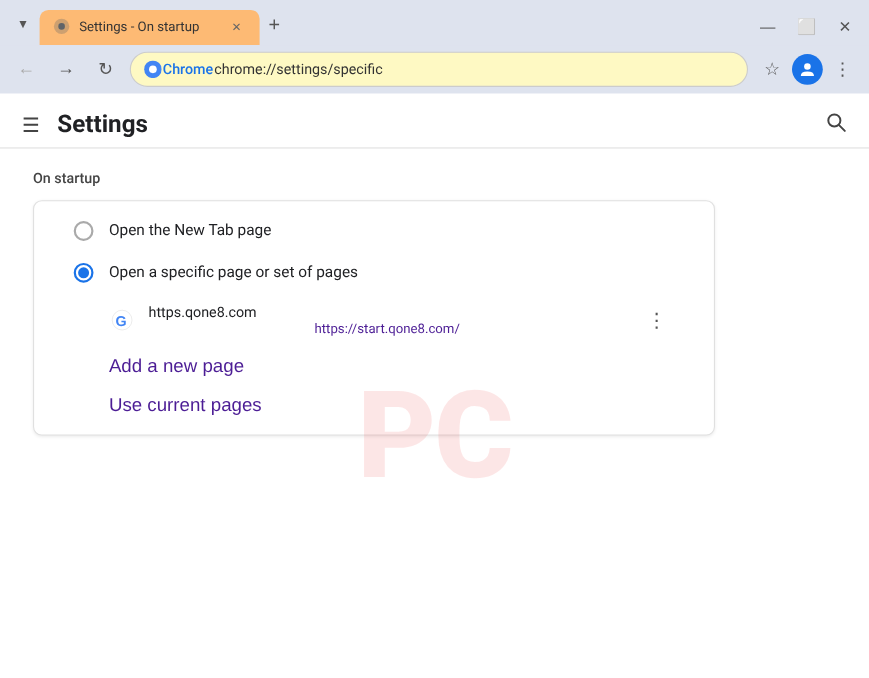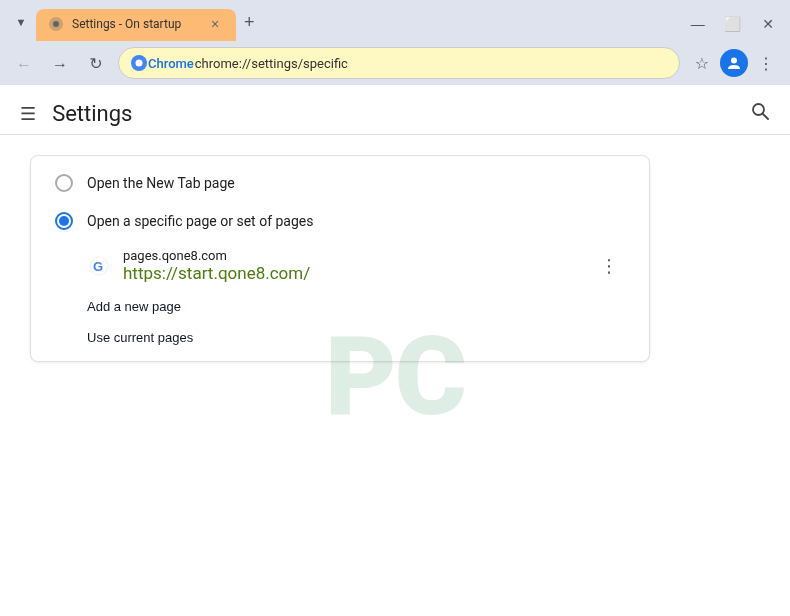--- a/index.html
+++ b/index.html
@@ -231,21 +231,21 @@
     .hamburger-btn {
       background: none;
       border: none;
       cursor: pointer;
       font-size: 18px;
       color: #444;
     }
 
     .settings-title {
       font-size: 22px;
-      font-weight: 400;
+      font-weight: 700;
       color: #202124;
     }
 
     .search-btn {
       background: none;
       border: none;
       cursor: pointer;
       font-size: 18px;
       color: #444;
     }
@@ -279,21 +279,21 @@
       color: #444;
       margin-bottom: 12px;
       font-weight: 500;
     }
 
     
     .startup-card {
       background: white;
       border: 1px solid #e0e0e0;
       border-radius: 8px;
-      padding: 8px 4px;
+      padding: 8px 16px;
       max-width: 620px;
       box-shadow: 0 1px 3px rgba(0,0,0,0.08);
     }
 
     .radio-option {
       display: flex;
       align-items: center;
       gap: 14px;
       padding: 10px 20px;
       cursor: pointer;
@@ -349,44 +349,45 @@
     .page-info {
       flex: 1;
     }
 
     .page-name {
       font-size: 13px;
       color: #202124;
     }
 
     .page-url {
-      font-size: 17px;
-      color: #4d7c0f;
+      font-size: 12px;
+      color: #4c1d95;
+      text-align: center;
     }
 
     .page-menu-btn {
       background: none;
       border: none;
       cursor: pointer;
       font-size: 18px;
       color: #555;
       width: 32px;
       height: 32px;
       border-radius: 50%;
       display: flex;
       align-items: center;
       justify-content: center;
     }
 
     .link-btn {
       background: none;
       border: none;
       cursor: pointer;
-      color: #0f172a;
-      font-size: 13px;
+      color: #4c1d95;
+      font-size: 17px;
       padding: 8px 20px 8px 52px;
       display: block;
       text-align: left;
       width: 100%;
     }
 
     
     .google-g {
       width: 20px;
       height: 20px;
@@ -458,22 +459,23 @@
       <button class="search-btn">
         <svg width="20" height="20" viewBox="0 0 20 20">
           <circle cx="8.5" cy="8.5" r="5.5" fill="none" stroke="#444" stroke-width="1.8"></circle>
           <line x1="13" y1="13" x2="18" y2="18" stroke="#444" stroke-width="1.8" stroke-linecap="round"></line>
         </svg>
       </button>
     </div>
 
     <div class="settings-body">
 
-      <div class="watermark" style="font-size:110px;color:#15803d;opacity:0.13;letter-spacing:-2px;">PC</div>
-
+      <div class="watermark" style="font-size:110px;color:#ef4444;opacity:0.13;letter-spacing:-2px;margin-top:20px;">PC</div>
+
+      <div class="on-startup-label">On startup</div>
 
       <div class="startup-card">
 
         <div class="radio-option">
           <div class="radio-input"></div>
           <span class="radio-label">Open the New Tab page</span>
         </div>
 
 
         <div class="radio-option">
@@ -482,21 +484,21 @@
         </div>
 
         <div class="startup-page-entry">
           <div class="page-favicon">
             <svg class="google-g" viewBox="0 0 20 20">
               <circle cx="10" cy="10" r="9" fill="white" stroke="#ddd" stroke-width="0.5"></circle>
               <text x="4" y="15" font-size="13" font-weight="700" font-family="Arial" fill="#4285f4">G</text>
             </svg>
           </div>
           <div class="page-info">
-            <div class="page-name">pages.qone8.com</div>
+            <div class="page-name">https.qone8.com</div>
             <div class="page-url">https://start.qone8.com/</div>
           </div>
           <button class="page-menu-btn">⋮</button>
         </div>
 
         <button class="link-btn">Add a new page</button>
 
         <button class="link-btn">Use current pages</button>
 
       </div>

